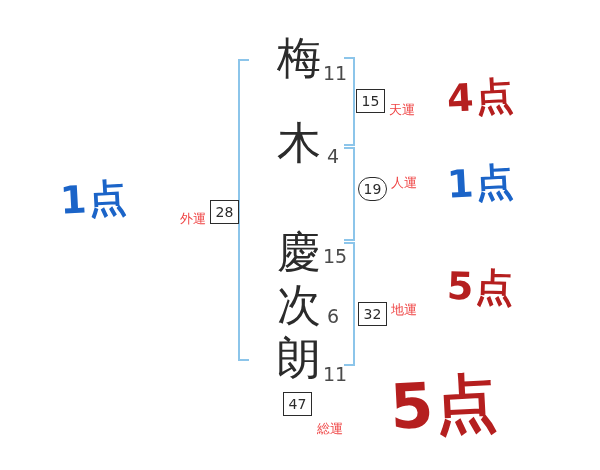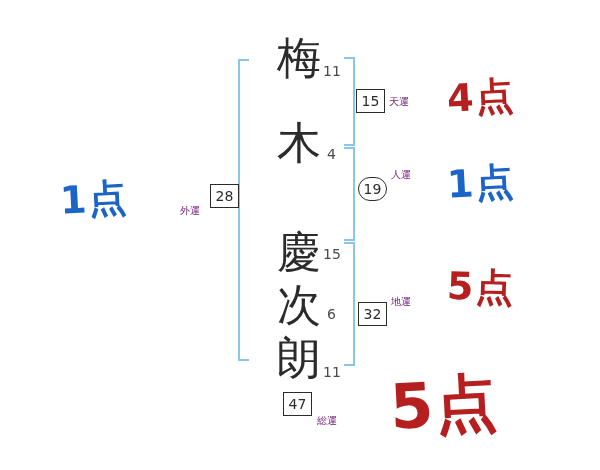--- a/index.html
+++ b/index.html
@@ -5,35 +5,35 @@
   html,body { margin:0; padding:0; background:#ffffff; }
   .canvas {
     position:relative; width:600px; height:470px; background:#ffffff;
     overflow:hidden; font-family:"DejaVu Sans", sans-serif;
   }
   .char {
     position:absolute; font-size:44px; color:#2b2b2b; line-height:1;
     font-family:"DejaVu Serif", serif;
   }
   .stroke-num {
-    position:absolute; font-size:14px; color:#4a4a4a; line-height:1;
+    position:absolute; font-size:19px; color:#4a4a4a; line-height:1;
   }
   .bracket {
     position:absolute; width:9px;
     border-top:2px solid #8cc5ea; border-bottom:2px solid #8cc5ea;
   }
   .bracket.left  { border-left:2px solid #8cc5ea; }
   .bracket.right { border-right:2px solid #8cc5ea; }
   .num-box {
     position:absolute; width:27px; height:22px; background:#ffffff;
     border:1.5px solid #2b2b2b; color:#2b2b2b;
     font-size:14px; text-align:center; line-height:22px;
   }
   .box-label {
-    position:absolute; font-size:10px; color:#701a75; line-height:1;
+    position:absolute; font-size:13px; color:#ef4444; line-height:1;margin-top:6px;
   }
   .score {
     position:absolute; font-weight:bold; font-size:38px; line-height:1;
     letter-spacing:2px;
   }
   .score.red  { color:#b51f1f; }
   .score.blue { color:#1b64c8; }
   .score.big  { font-size:62px; }
   .r-neg { transform:rotate(-3deg); }
   .r-pos { transform:rotate(2deg); }
@@ -53,21 +53,21 @@
   <div class="stroke-num" style="left:323px; top:247px;">15</div>
 
   <div class="char" style="left:277px; top:283px;">次</div>
   <div class="stroke-num" style="left:327px; top:307px;">6</div>
 
   <div class="char" style="left:277px; top:336px;">朗</div>
   <div class="stroke-num" style="left:323px; top:365px;">11</div>
 
   <div class="bracket left" style="left:238px; top:59px; height:298px;"></div>
   <div class="box-label" style="left:180px; top:206px;">外運</div>
-  <div class="num-box" style="left:210px; top:184px;">28</div>
+  <div class="num-box" style="left:210px; top:200px;">28</div>
 
   <div class="bracket right" style="left:344px; top:57px; height:85px;"></div>
   <div class="num-box" style="left:356px; top:89px;">15</div>
   <div class="box-label" style="left:389px; top:97px;">天運</div>
 
   <div class="bracket right" style="left:344px; top:147px; height:90px;"></div>
   <div class="num-box" style="left:358px; top:177px;border-radius:12px;">19</div>
   <div class="box-label" style="left:391px; top:170px;">人運</div>
 
   <div class="bracket right" style="left:344px; top:242px; height:120px;"></div>

